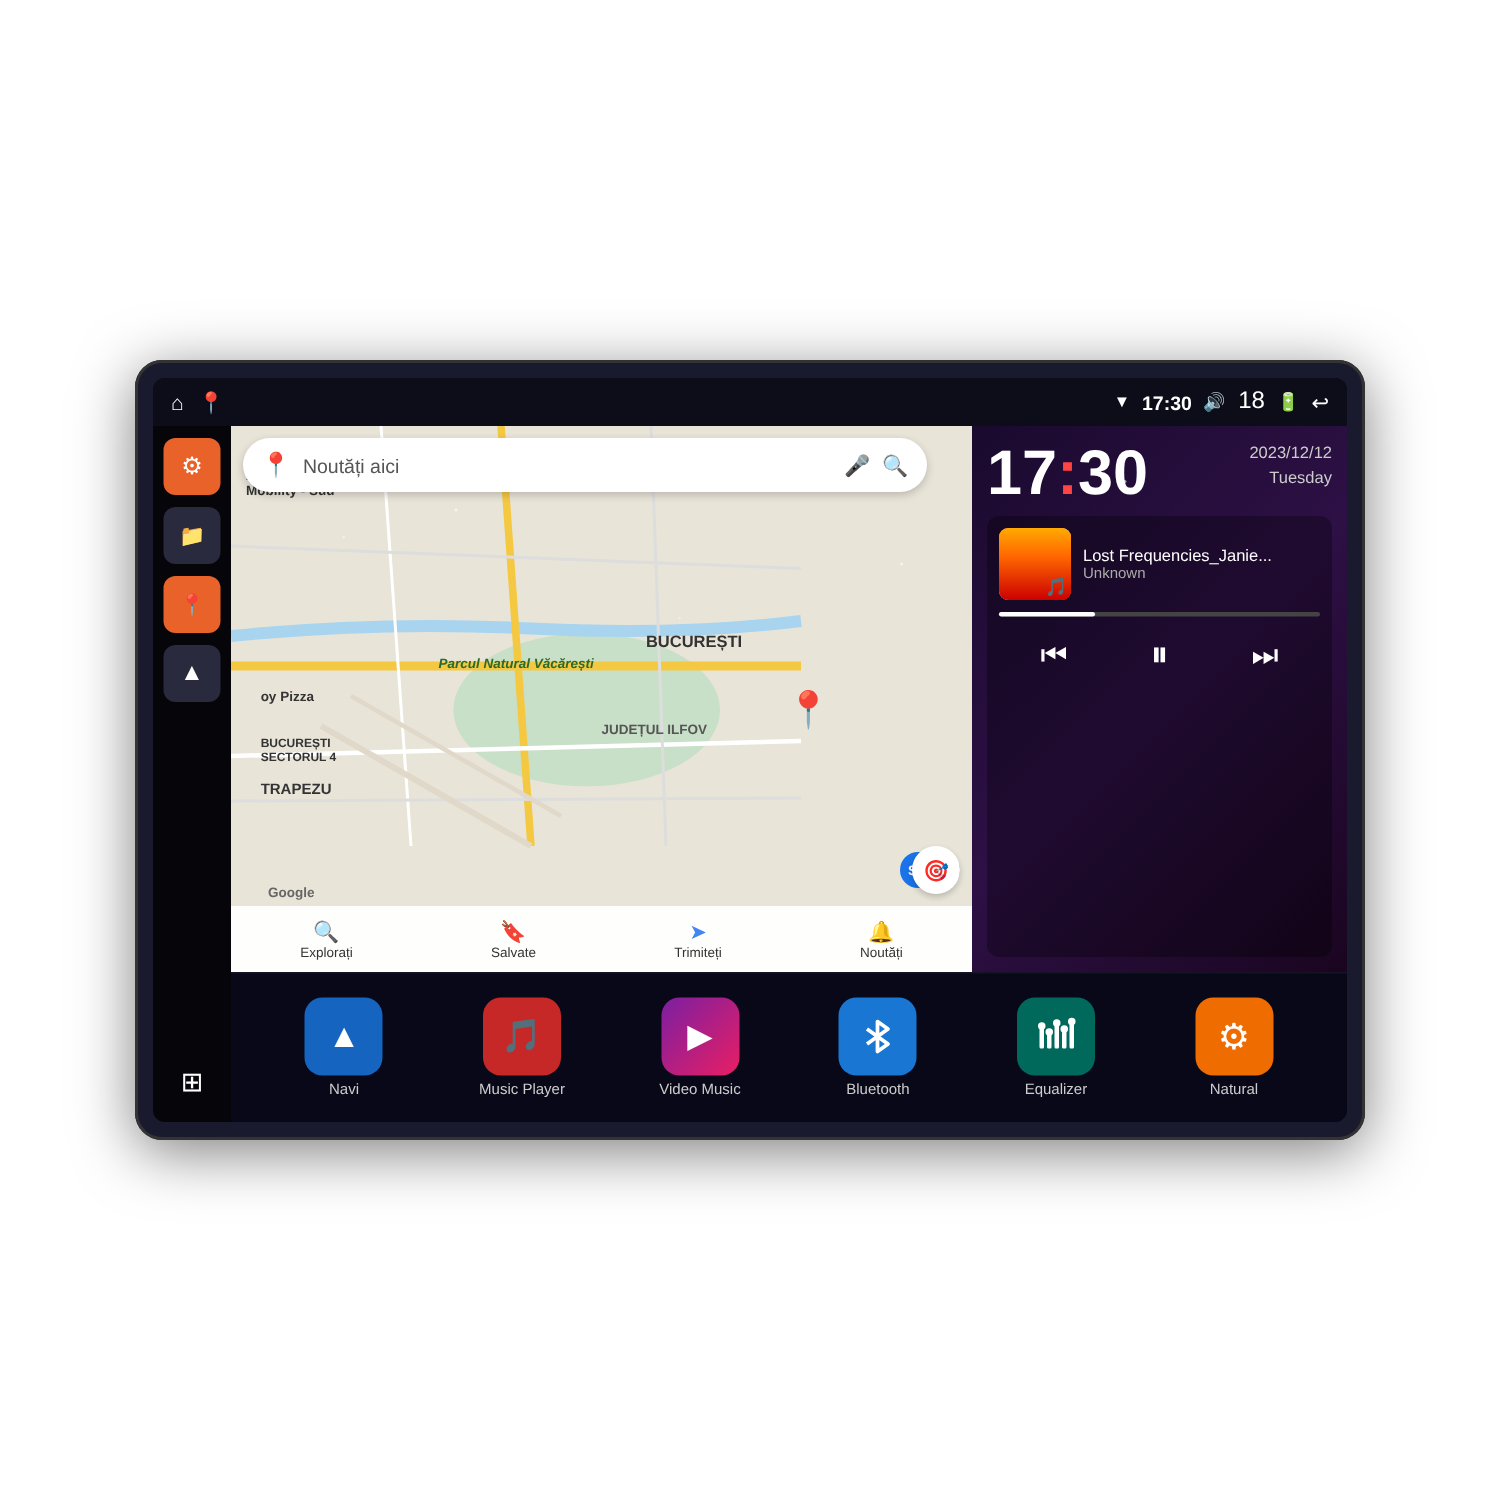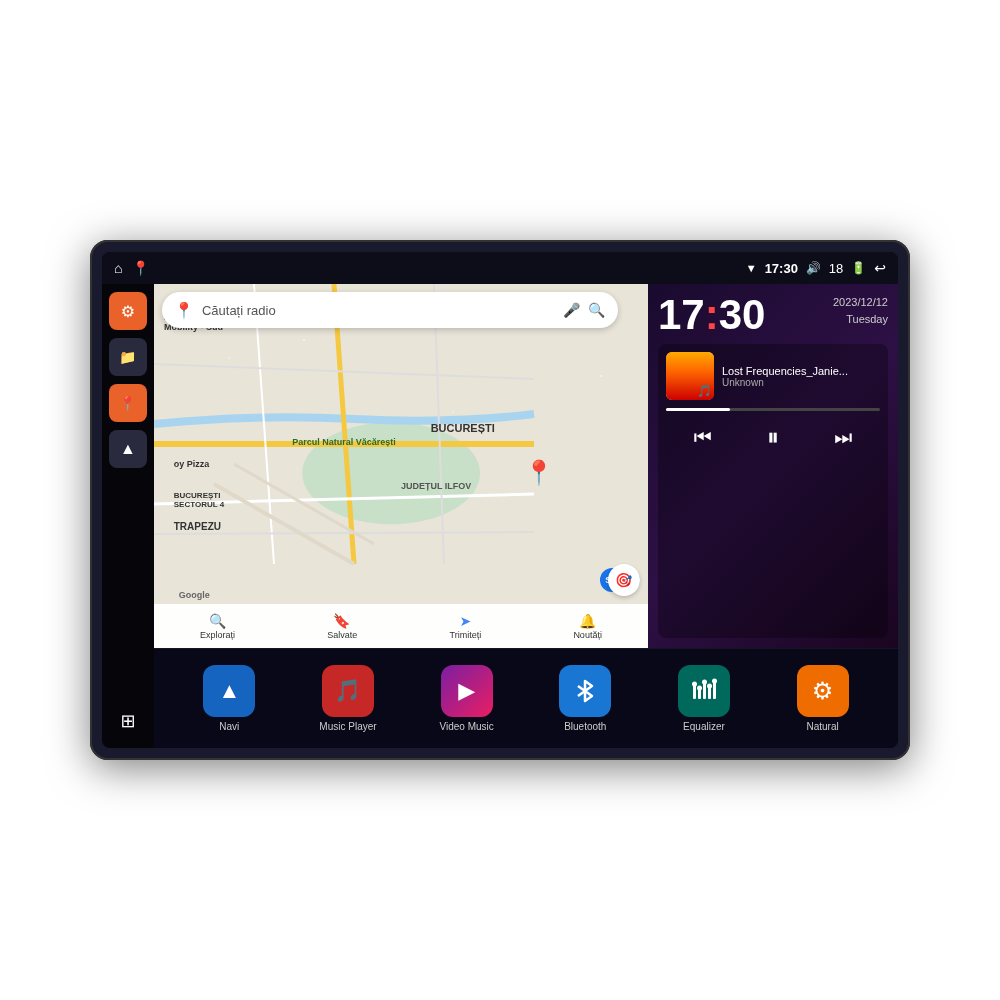--- a/index.html
+++ b/index.html
@@ -394,21 +394,21 @@
 
     <div class="status-bar">
       <div class="status-left">
         <span class="status-icon">⌂</span>
         <span class="status-icon">📍</span>
       </div>
       <div class="status-right">
         <span style="font-size:11px;">▼</span>
         <span class="status-time">17:30</span>
         <span>🔊</span>
-        <span style="font-size:13px;text-align:right;">18</span>
+        <span style="font-size:16px;text-align:right;">18</span>
         <span>🔋</span>
         <span style="font-size:14px;">↩</span>
       </div>
     </div>
 
     <div class="main-area">
 
       <div class="sidebar">
         <div class="sidebar-btn orange">
           <span style="color:white;font-size:16px;">⚙</span>
@@ -449,40 +449,40 @@
                 <line x1="0" y1="80" x2="380" y2="95" stroke="#ddd" stroke-width="2"></line>
                 <line x1="0" y1="250" x2="380" y2="248" stroke="#ddd" stroke-width="2"></line>
 
                 <line x1="60" y1="200" x2="200" y2="280" stroke="#e0d8c8" stroke-width="4"></line>
                 <line x1="80" y1="180" x2="220" y2="260" stroke="#e0d8c8" stroke-width="3"></line>
               </svg>
 
               <div class="map-label" style="left:10px;top:28px;">AXIS Premium<br>Mobility - Sud</div>
               <div class="map-label" style="left:44%;top:18px;">Pizza &amp; Bakery</div>
               <div class="map-label" style="left:70%;top:18px;color:#777;">TRAPEZU...</div>
-              <div class="map-label" style="left:28%;top:42%;font-size:9px;color:#2a6a2a;">Parcul Natural Văcărești</div>
+              <div class="map-label" style="left:28%;top:42%;font-size:9px;color:#2a6a2a;font-style:italic;">Parcul Natural Văcărești</div>
               <div class="map-label" style="left:4%;top:48%;font-size:9px;">oy Pizza</div>
               <div class="map-label" style="left:56%;top:38%;font-size:11px;color:#333;font-weight:700;">BUCUREȘTI</div>
               <div class="map-label" style="left:4%;top:65%;font-size:10px;">TRAPEZU</div>
               <div class="map-label" style="left:50%;top:54%;font-size:9px;color:#555;">JUDEȚUL ILFOV</div>
               <div class="map-label" style="left:4%;top:57%;font-size:8px;">BUCUREȘTI<br>SECTORUL 4</div>
               <div class="map-label" style="left:5%;bottom:48px;font-size:9px;color:#666;">Google</div>
 
               <div style="position:absolute;left:75%;top:48%;font-size:24px;color:#4285F4;">📍</div>
 
               <div class="map-nav-btn" style="right:8px;bottom:56px;">START</div>
 
               <div class="map-locate-btn">
                 <span>🎯</span>
               </div>
             </div>
 
             <div class="map-search-bar">
               <span style="color:#4285F4;font-size:16px;">📍</span>
-              <span class="map-search-text">Căutați radio</span>
+              <span class="map-search-text">Noutăți aici</span>
               <span style="font-size:14px;color:#666;">🎤</span>
               <span style="font-size:14px;color:#666;">🔍</span>
             </div>
 
             <div class="map-bottom-bar">
               <div class="map-bottom-item">
                 <span class="map-bottom-icon">🔍</span>
                 <span class="map-bottom-label">Explorați</span>
               </div>
               <div class="map-bottom-item">

